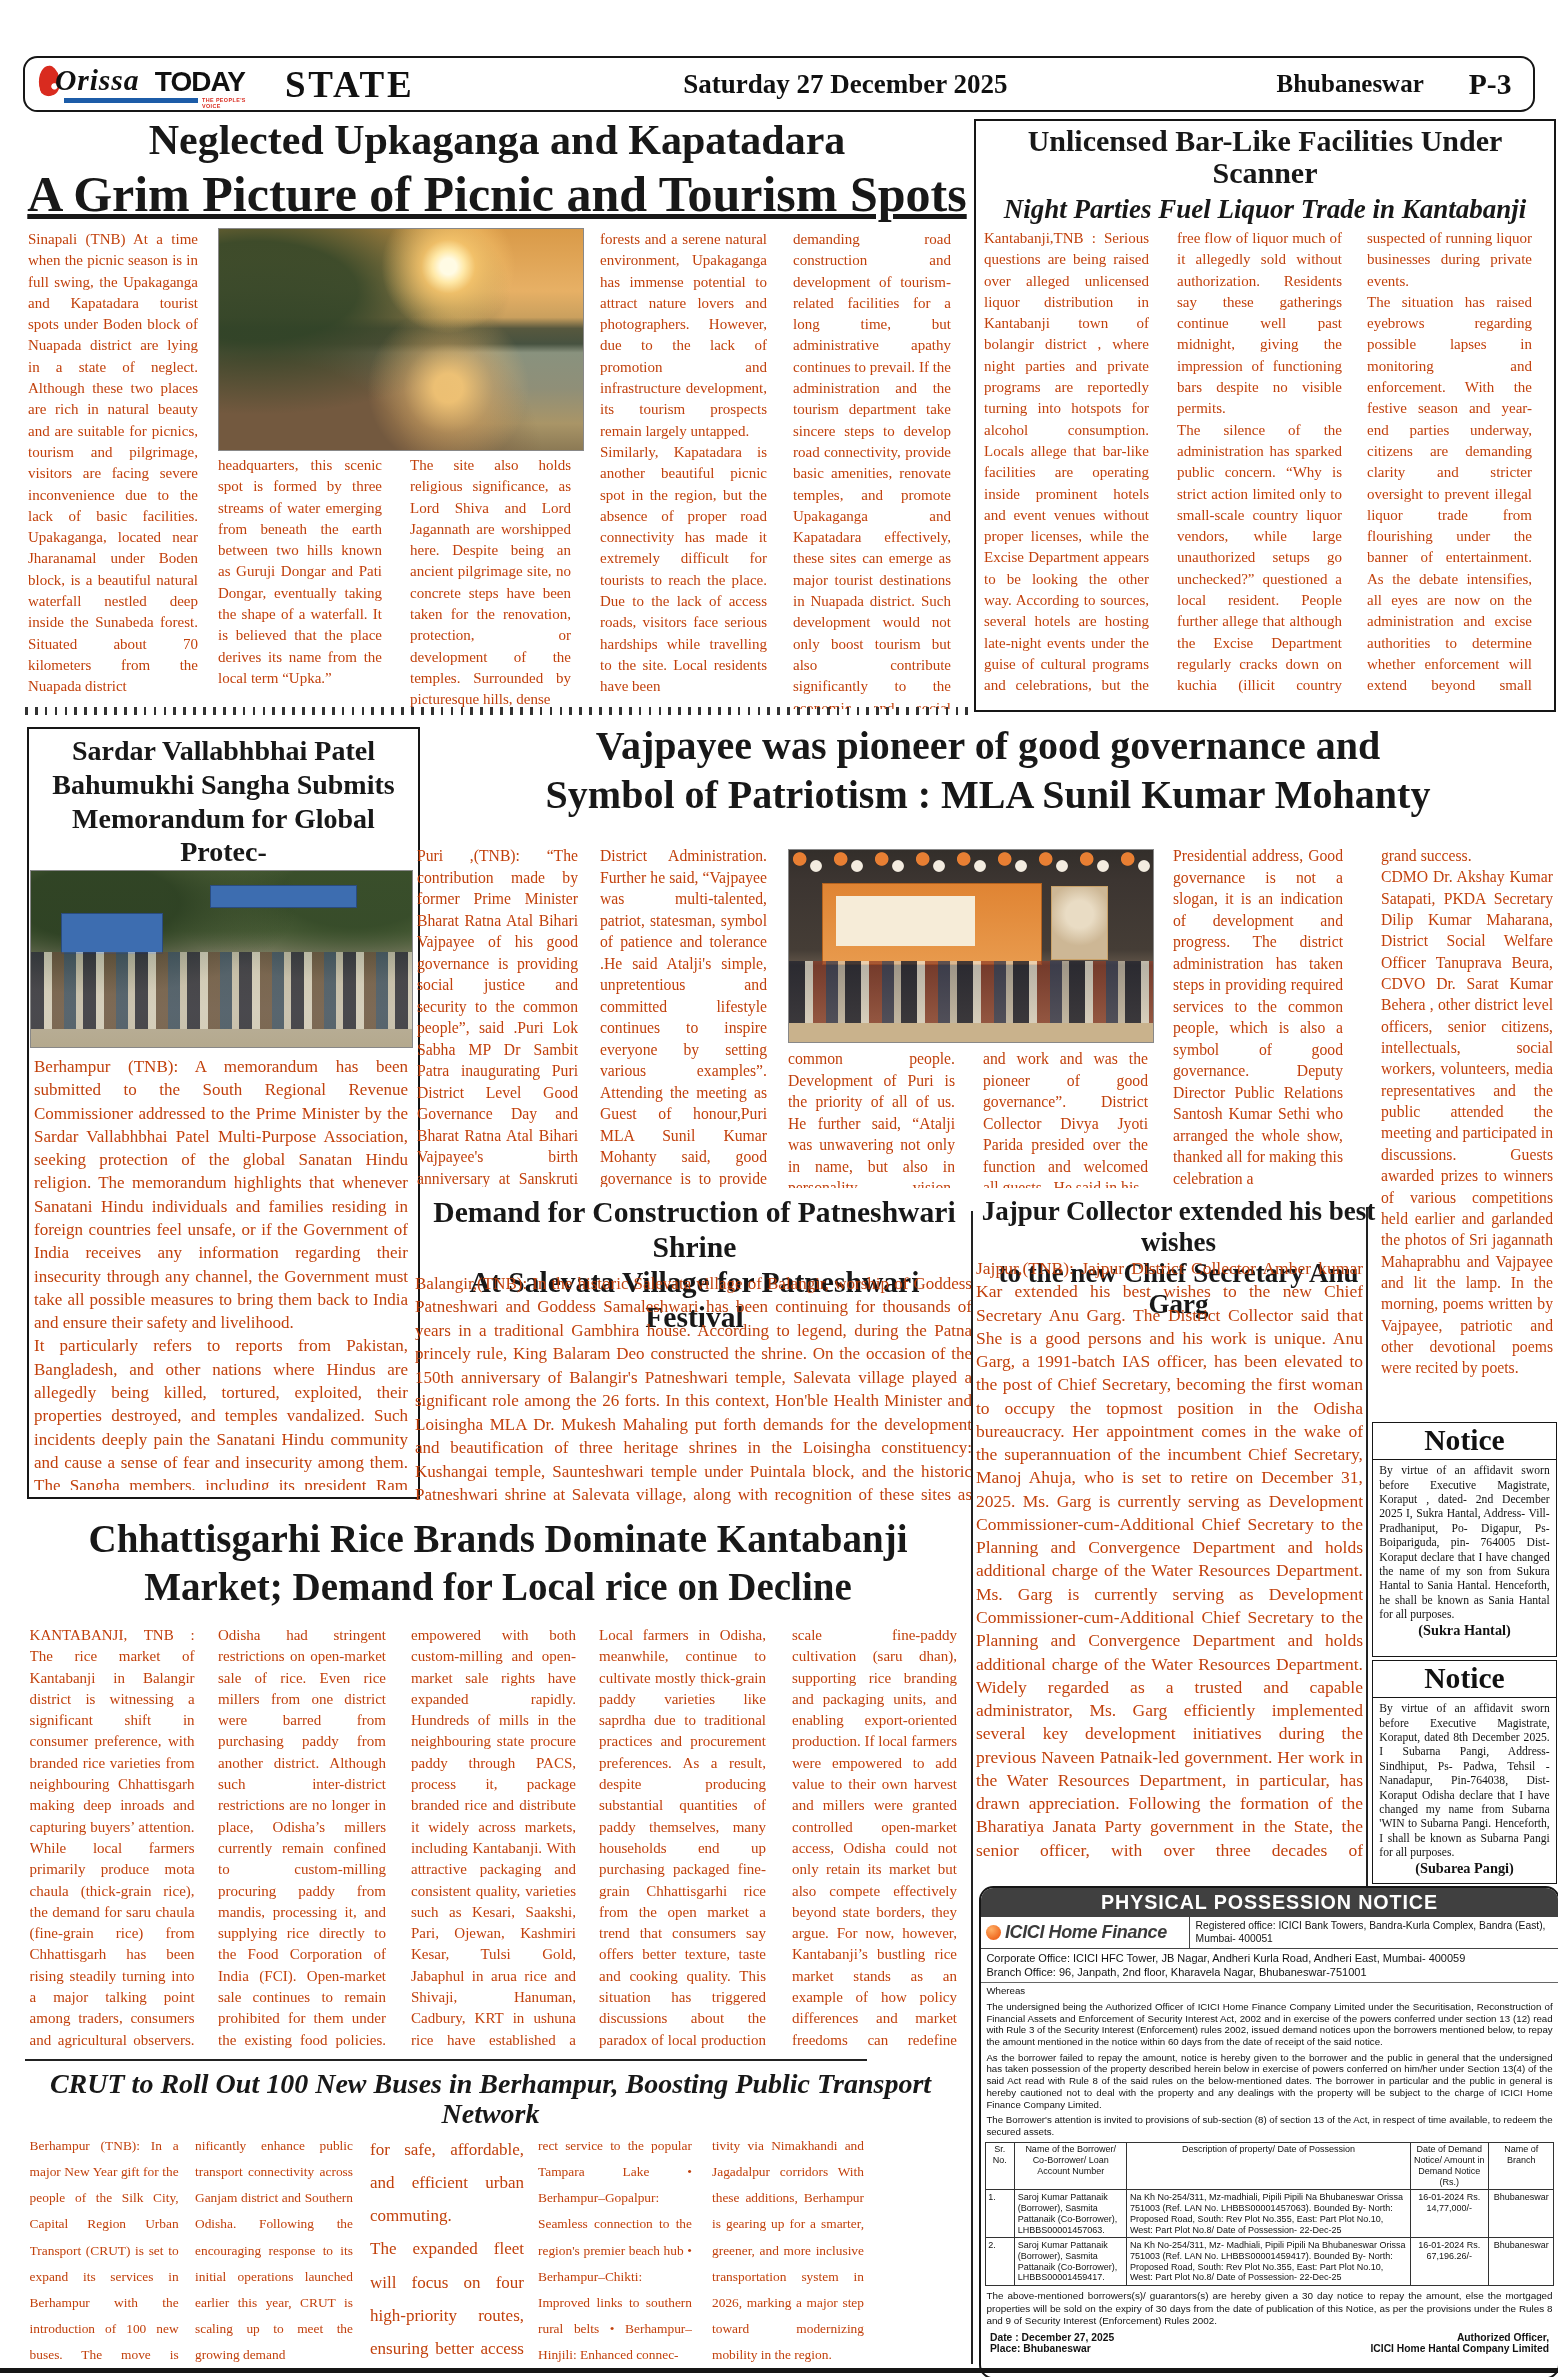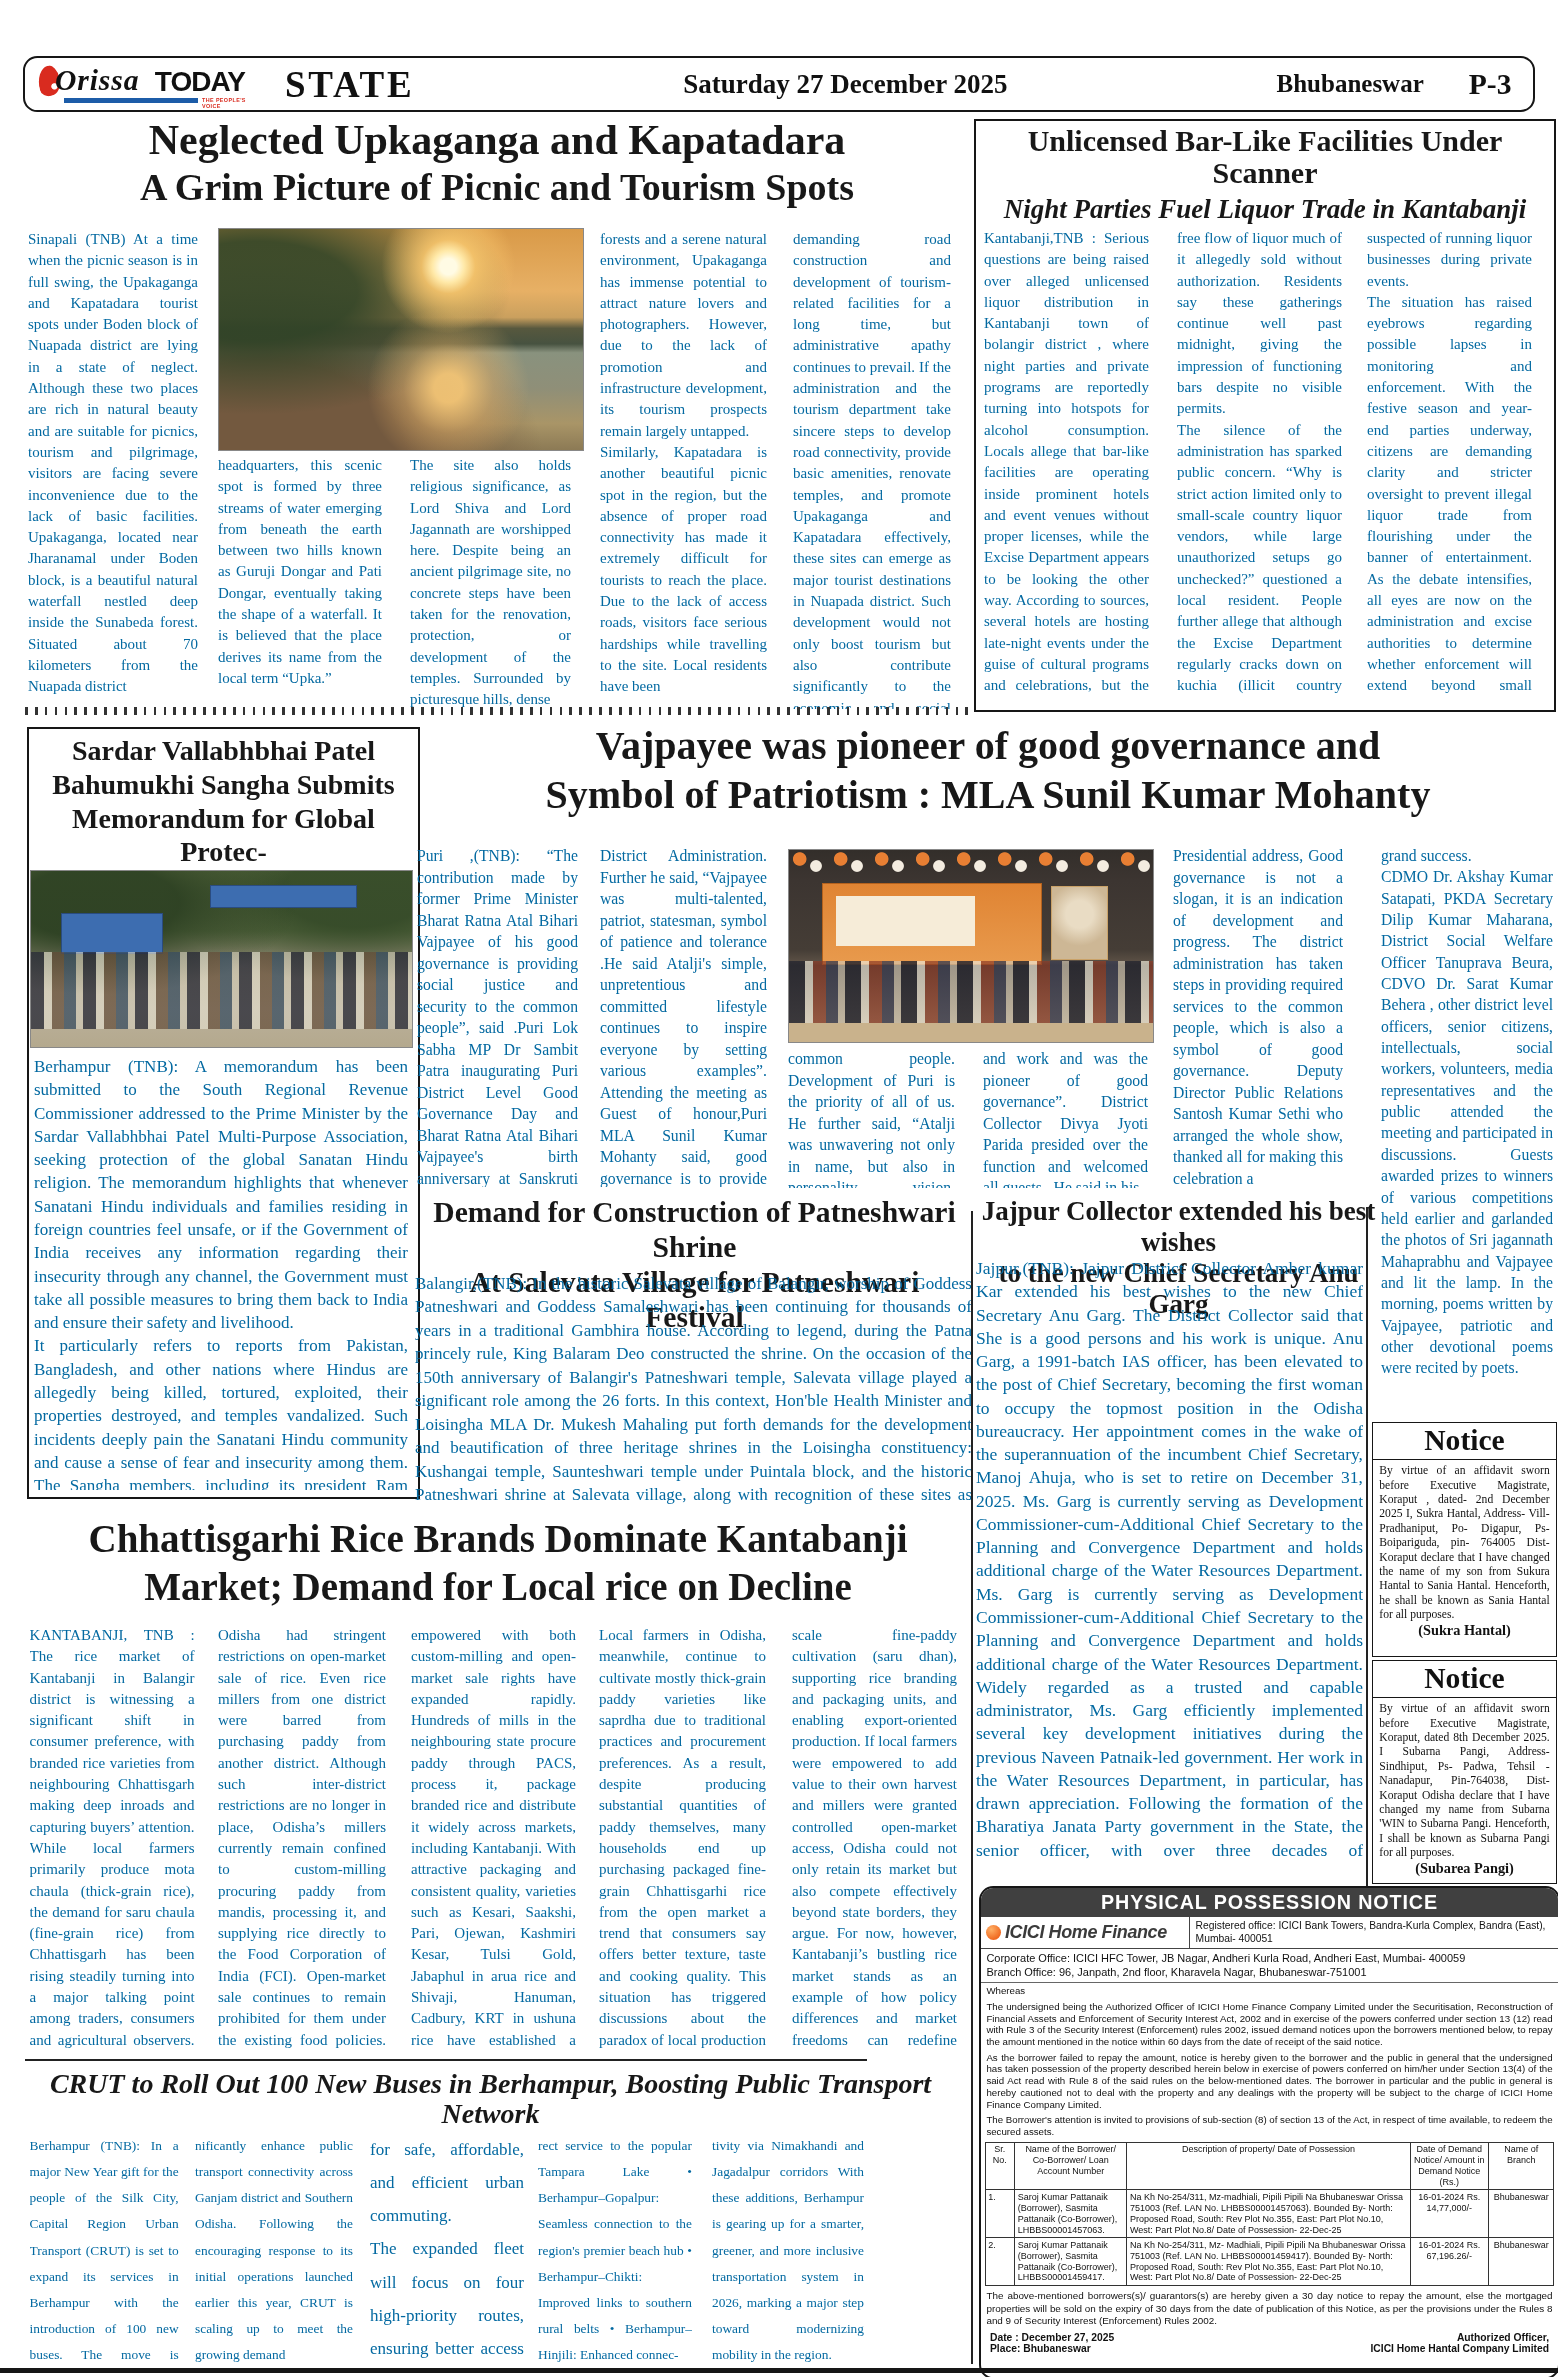--- a/index.html
+++ b/index.html
@@ -1,21 +1,21 @@
 <!DOCTYPE html>
 <html style="font-size:14.3px"><head>
 <meta charset="utf-8">
 <style>
   html,body{margin:0;padding:0;background:#e8e8e8;}
   #page{position:relative;width:1558px;height:2377px;background:#ffffff;
         font-family:"Liberation Serif",serif;color:#111;overflow:hidden;}
   .abs{position:absolute;}
   .pre{white-space:pre-line;}
   .colx{position:absolute;font-size:15px;line-height:1.42;text-align:justify;
-        white-space:pre-line;overflow:hidden;color:#0369a1;}
+        white-space:pre-line;overflow:hidden;color:#c2410c;}
   .hl{font-weight:bold;text-align:center;white-space:pre-line;line-height:1.08;color:#181818;}
   
   #mast{left:23px;top:56px;width:1508px;height:52px;border:2.7px solid #161616;border-radius:14.3px;
         display:flex;align-items:center;}
   .flame{width:21.5px;height:30px;background:radial-gradient(circle at 68% 72%,#fff 0 2.7px,rgba(255,255,255,0) 3.6px),#d92b1f;
          border-radius:62% 38% 55% 45%/72% 48% 52% 28%;transform:rotate(-14deg);margin:0 3.6px 0 12.5px;}
   .logo-orissa{font-style:italic;font-weight:bold;font-size:29.6px;letter-spacing:0.9px;}
   .logo-today{font-family:"Liberation Sans",sans-serif;font-weight:800;font-size:28px;letter-spacing:-0.9px;margin-left:2.7px;}
   .logo-sub{position:absolute;left:39px;top:39px;width:134px;height:5.4px;background:#1c5ca8;}
   .logo-tag{position:absolute;left:177px;top:38px;font-family:"Liberation Sans",sans-serif;
@@ -92,21 +92,21 @@
       <span class="logo-sub"></span>
       <span class="logo-tag">THE PEOPLE'S VOICE</span>
     </div>
     <div style="font-size:37px;font-weight:bold;letter-spacing:2.7px;margin-left:36px;">STATE</div>
     <div style="flex:1;text-align:center;font-size:27px;font-weight:bold;">Saturday 27 December 2025</div>
     <div style="font-size:25px;font-weight:bold;margin-right:45px;">Bhubaneswar</div>
     <div style="font-size:29.6px;font-weight:bold;margin-right:21.5px;">P-3</div>
   </div>
 
   <div class="hl abs" style="left:25px;top:118px;width:944px;font-size:42px;">Neglected Upkaganga and Kapatadara</div>
-  <div class="hl abs" style="left:25px;top:167px;width:944px;font-size:38px;">A Grim Picture of Picnic and Tourism Spots</div>
+  <div class="hl abs" style="left:25px;top:167px;width:944px;font-size:50px;text-decoration:underline;">A Grim Picture of Picnic and Tourism Spots</div>
   <div id="ph1" class="ph" style="left:218px;top:228px;width:364px;height:221px;"></div>
   <div class="colx" style="left:28px;top:229px;width:170px;height:480px;">Sinapali (TNB) At a time when the picnic season is in full swing, the Upakaganga and Kapatadara tourist spots under Boden block of Nuapada district are lying in a state of neglect. Although these two places are rich in natural beauty and are suitable for picnics, tourism and pilgrimage, visitors are facing severe inconvenience due to the lack of basic facilities. Upakaganga, located near Jharanamal under Boden block, is a beautiful natural waterfall nestled deep inside the Sunabeda forest. Situated about 70 kilometers from the Nuapada district</div>
   <div class="colx" style="left:218px;top:455px;width:164px;height:254px;">headquarters, this scenic spot is formed by three streams of water emerging from beneath the earth between two hills known as Guruji Dongar and Pati Dongar, eventually taking the shape of a waterfall. It is believed that the place derives its name from the local term “Upka.”</div>
   <div class="colx" style="left:410px;top:455px;width:161px;height:254px;">The site also holds religious significance, as Lord Shiva and Lord Jagannath are worshipped here. Despite being an ancient pilgrimage site, no concrete steps have been taken for the renovation, protection, or development of the temples. Surrounded by picturesque hills, dense</div>
   <div class="colx" style="left:600px;top:229px;width:167px;height:480px;">forests and a serene natural environment, Upakaganga has immense potential to attract nature lovers and photographers. However, due to the lack of promotion and infrastructure development, its tourism prospects remain largely untapped.
 Similarly, Kapatadara is another beautiful picnic spot in the region, but the absence of proper road connectivity has made it extremely difficult for tourists to reach the place. Due to the lack of access roads, visitors face serious hardships while travelling to the site. Local residents have been</div>
   <div class="colx" style="left:793px;top:229px;width:158px;height:480px;">demanding road construction and development of tourism-related facilities for a long time, but administrative apathy continues to prevail. If the administration and the tourism department take sincere steps to develop road connectivity, provide basic amenities, renovate temples, and promote Upakaganga and Kapatadara effectively, these sites can emerge as major tourist destinations in Nuapada district. Such development would not only boost tourism but also contribute significantly to the economic and social growth of the region.</div>
   <div class="dashes" style="left:25px;top:707px;width:944px;"></div>
 
   <div class="box" style="left:974px;top:119px;width:578px;height:589px;">

